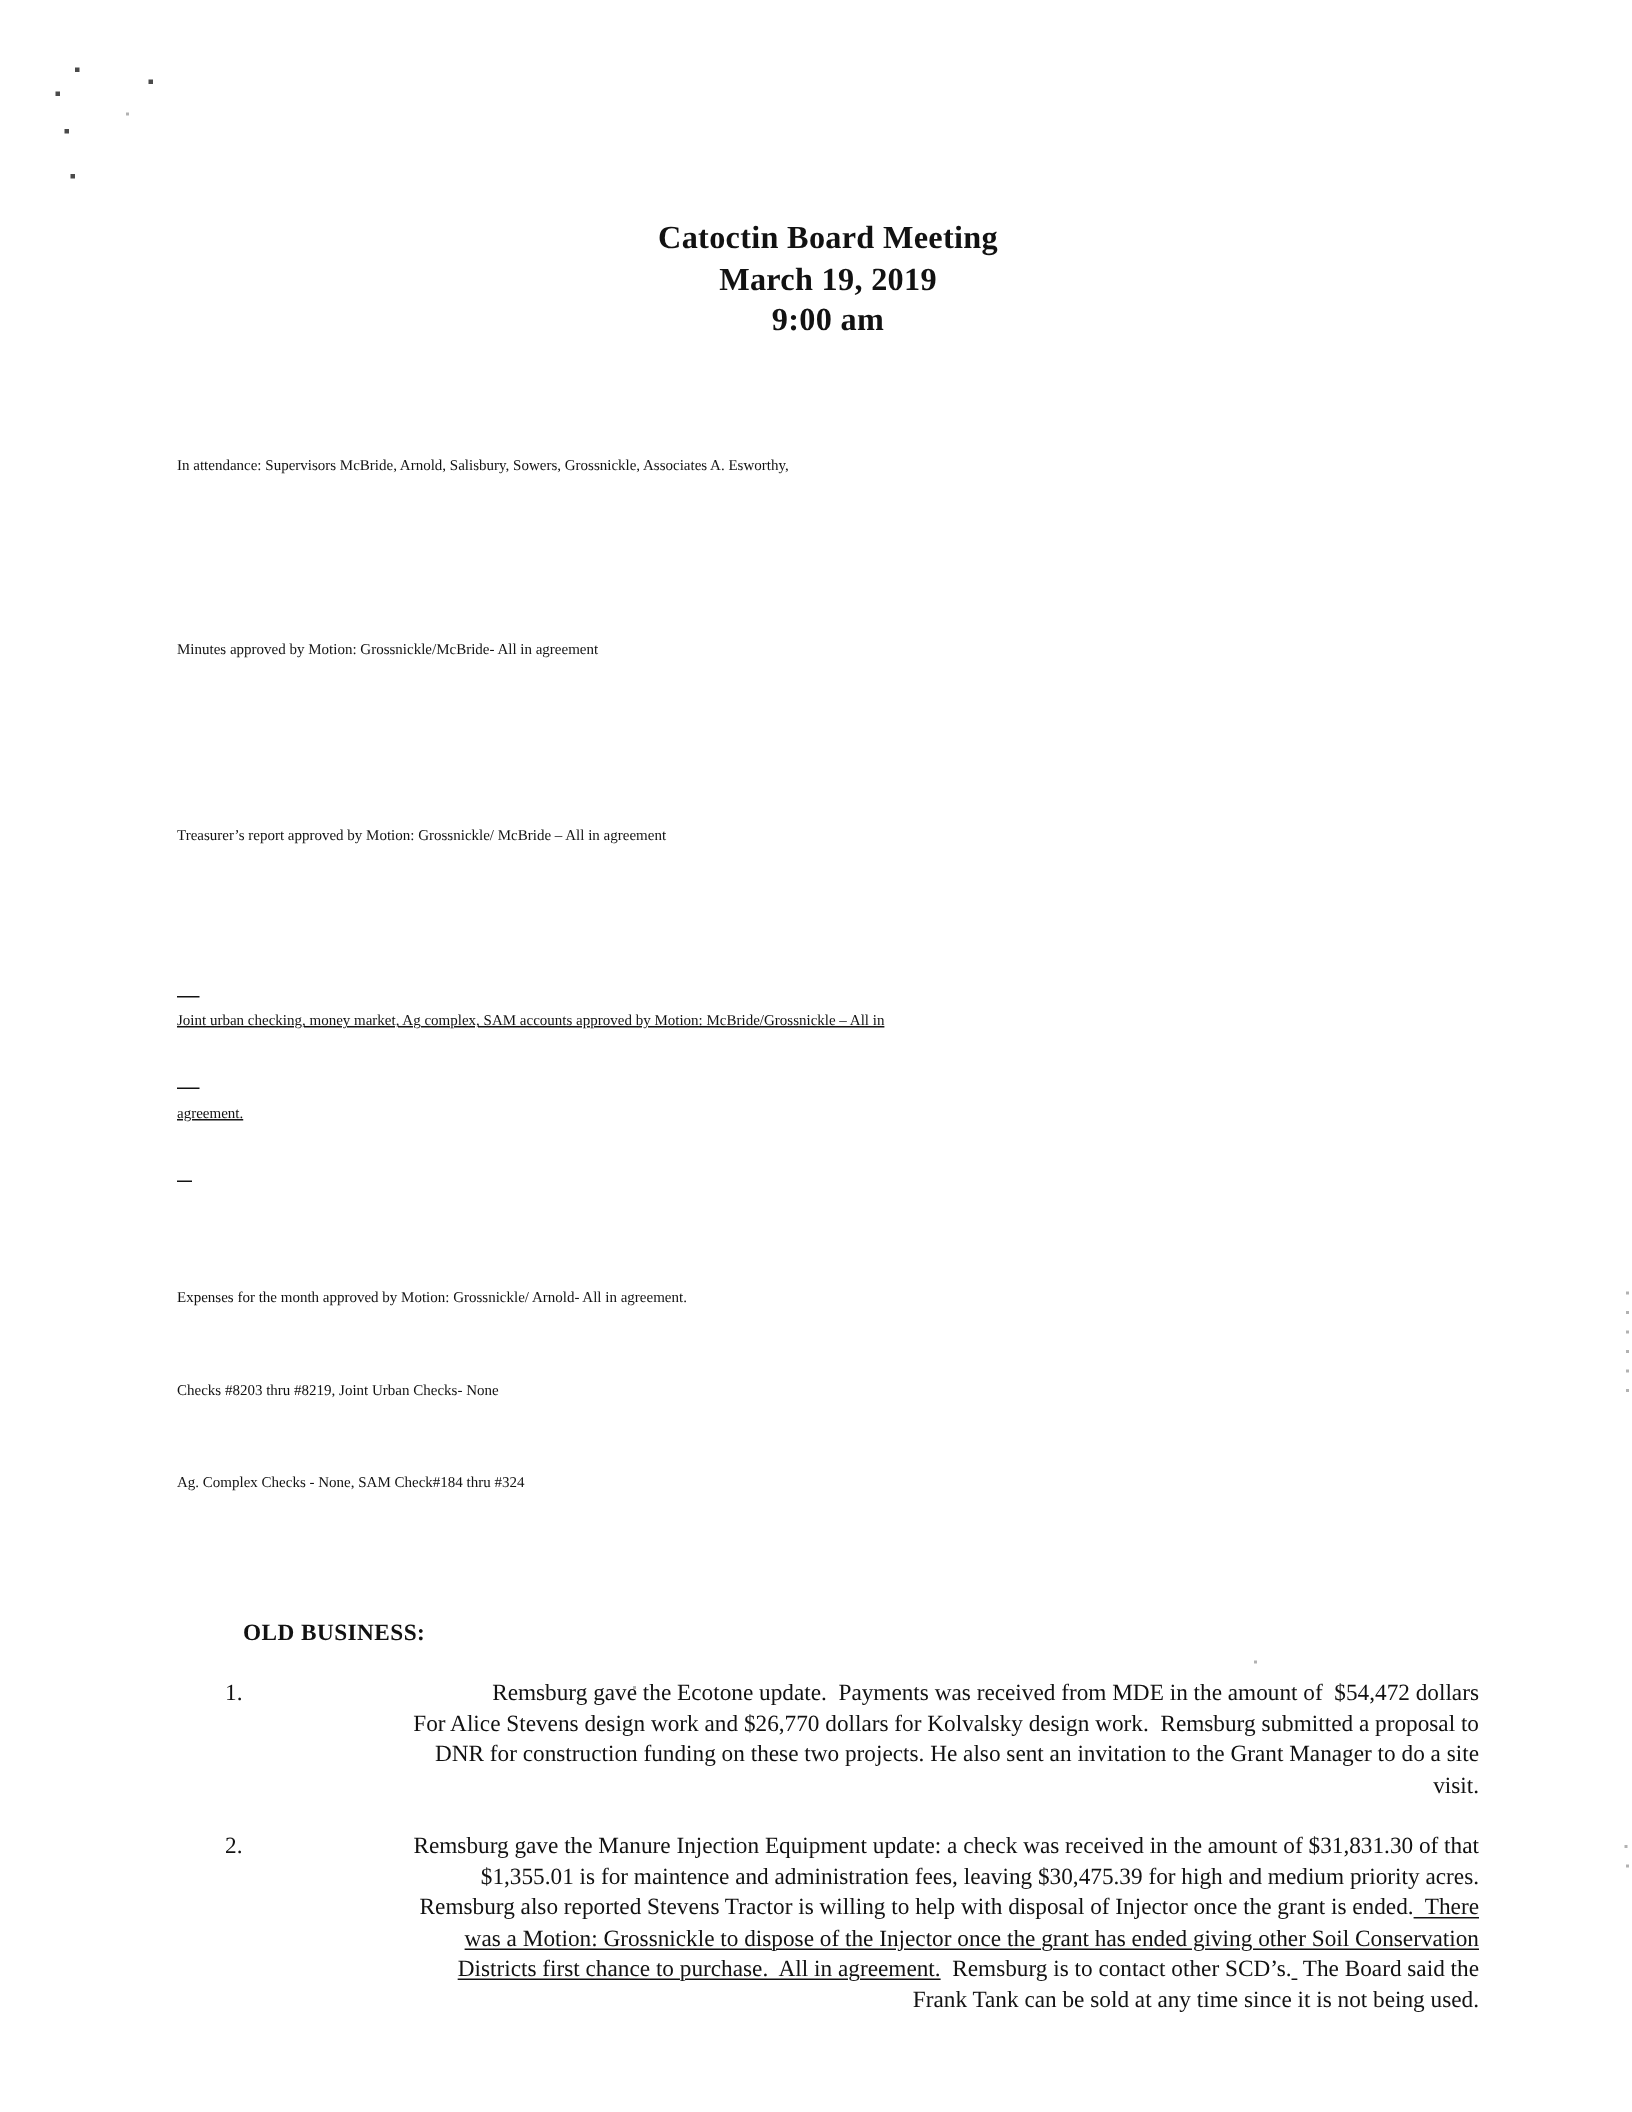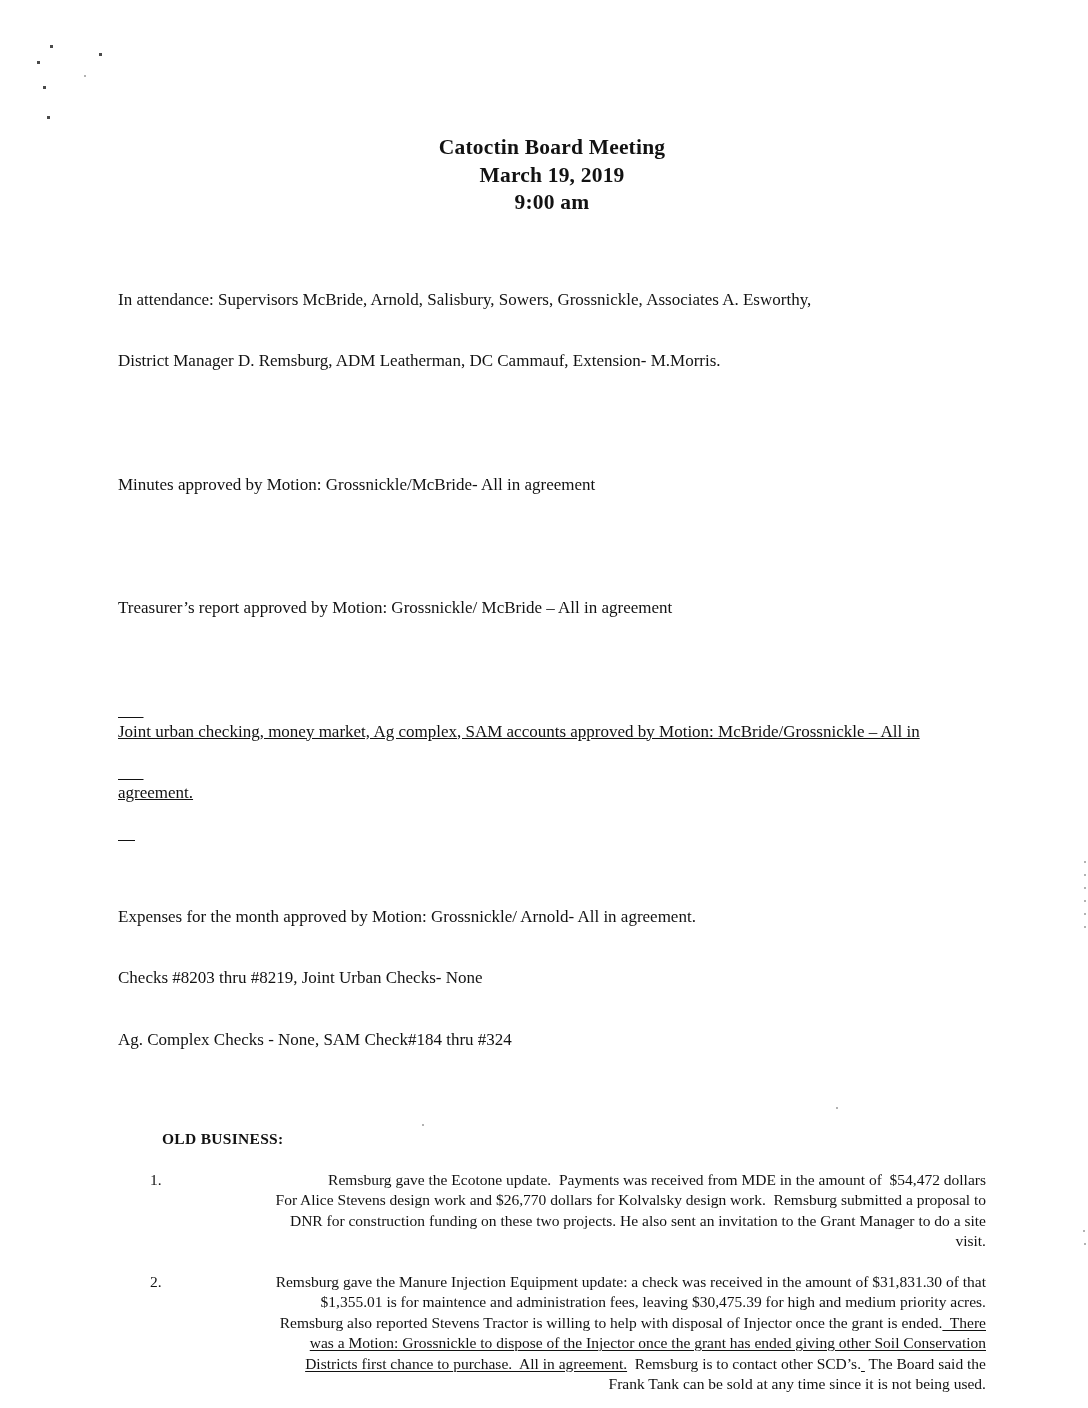--- a/index.html
+++ b/index.html
@@ -8,33 +8,33 @@
     width: 1088px;
     height: 1408px;
     background: #ffffff;
     overflow: hidden;
     font-family: "Liberation Serif", "DejaVu Serif", serif;
     color: #121212;
   }
   .content {
     position: absolute;
     left: 118px;
-    top: 0;
+    top: 11px;
     width: 868px;
   }
   .title {
     margin-top: 134px;
     text-align: center;
     font-size: 21.5px;
     line-height: 27.5px;
     font-weight: bold;
     letter-spacing: 0.2px;
   }
   .para {
-    font-size: 17px;
+    font-size: 10px;
     line-height: 20.5px;
     white-space: pre-wrap;
   }
   .m-attendance { margin-top: 32px; }
   .m-minutes    { margin-top: 21px; }
   .m-treasurer  { margin-top: 21px; }
   .m-joint      { margin-top: 21px; text-decoration: underline; }
   .m-expenses   { margin-top: 21px; }
   .section-heading {
     font-size: 15.5px;
@@ -90,21 +90,20 @@
   <div class="content">
 
     <div class="title">
       <div>Catoctin Board Meeting</div>
       <div>March 19, 2019</div>
       <div>9:00 am</div>
     </div>
 
     <div class="para m-attendance">
       <div class="tline">In attendance: Supervisors McBride, Arnold, Salisbury, Sowers, Grossnickle, Associates A. Esworthy,</div>
-      <div class="tline">District Manager D. Remsburg, ADM Leatherman, DC Cammauf, Extension- M.Morris.</div>
     </div>
 
     <div class="para m-minutes">
       <div class="tline">Minutes approved by Motion: Grossnickle/McBride- All in agreement</div>
     </div>
 
     <div class="para m-treasurer">
       <div class="tline">Treasurer’s report approved by Motion: Grossnickle/ McBride – All in agreement</div>
     </div>
 

